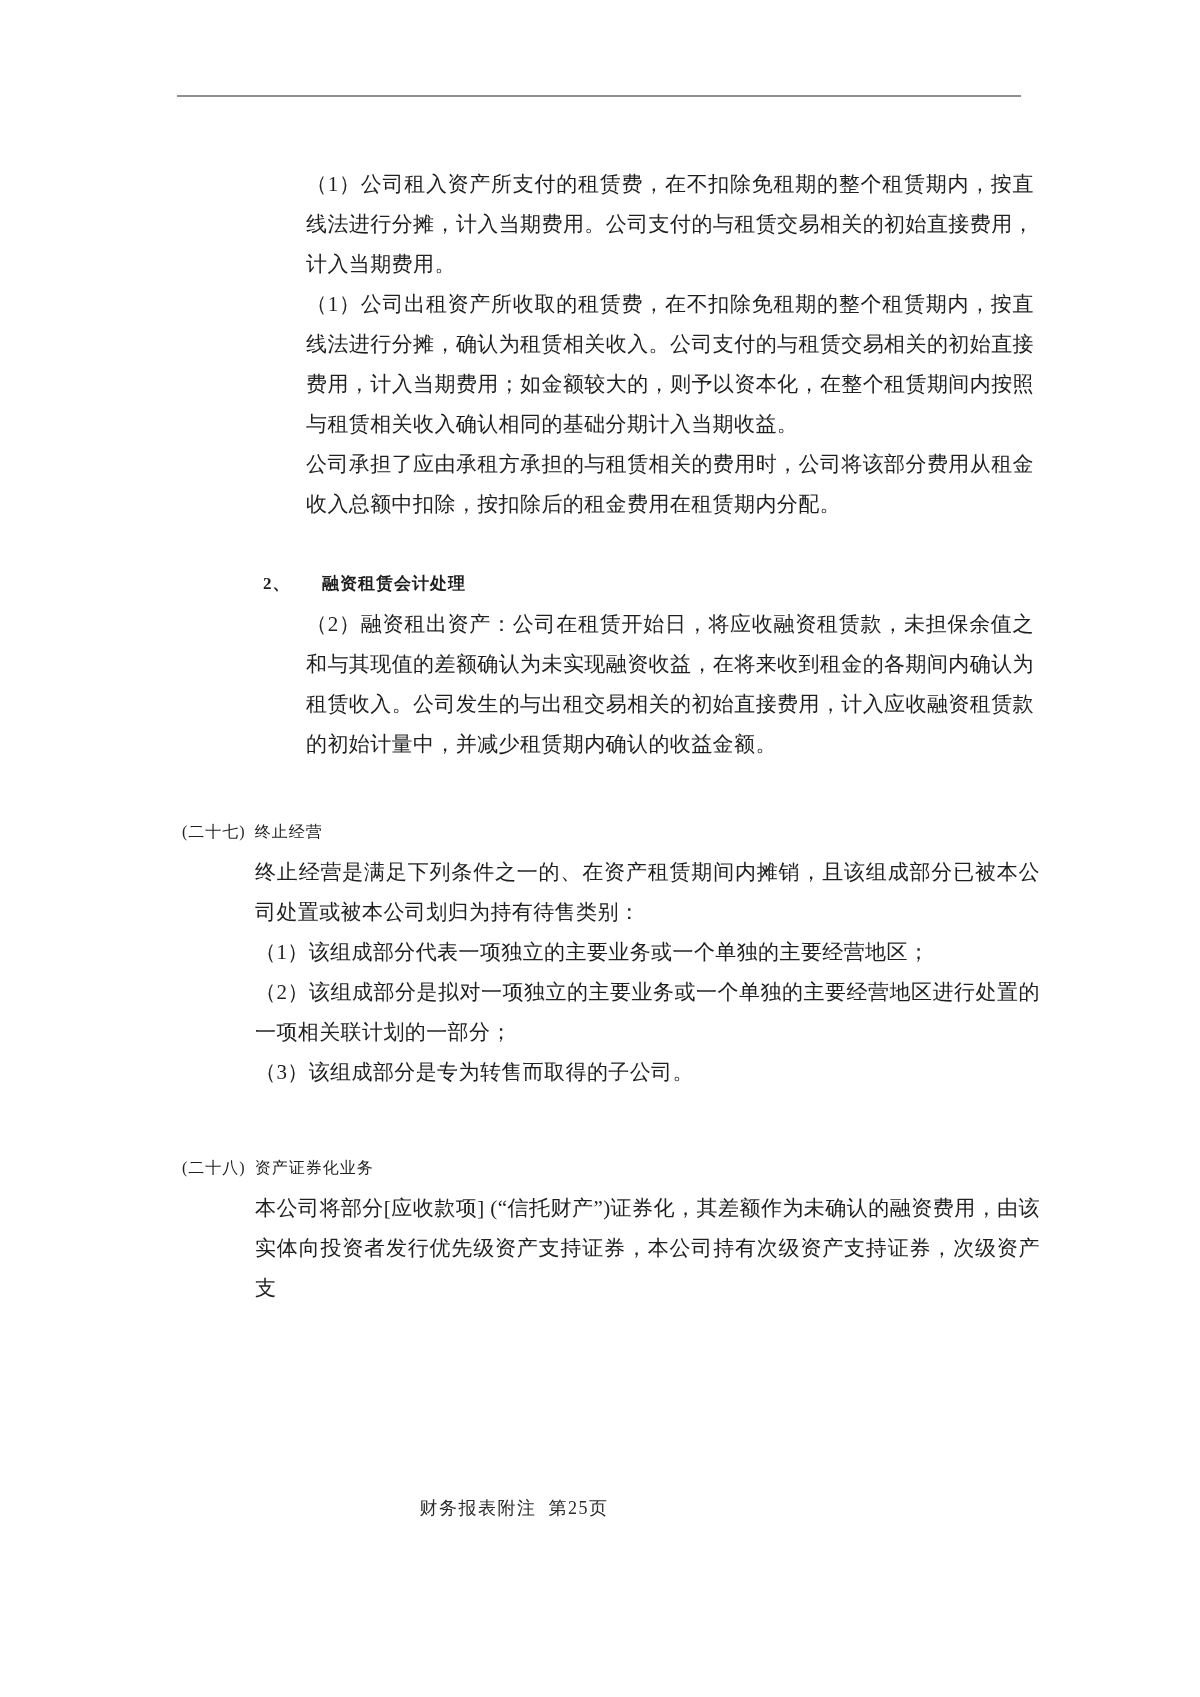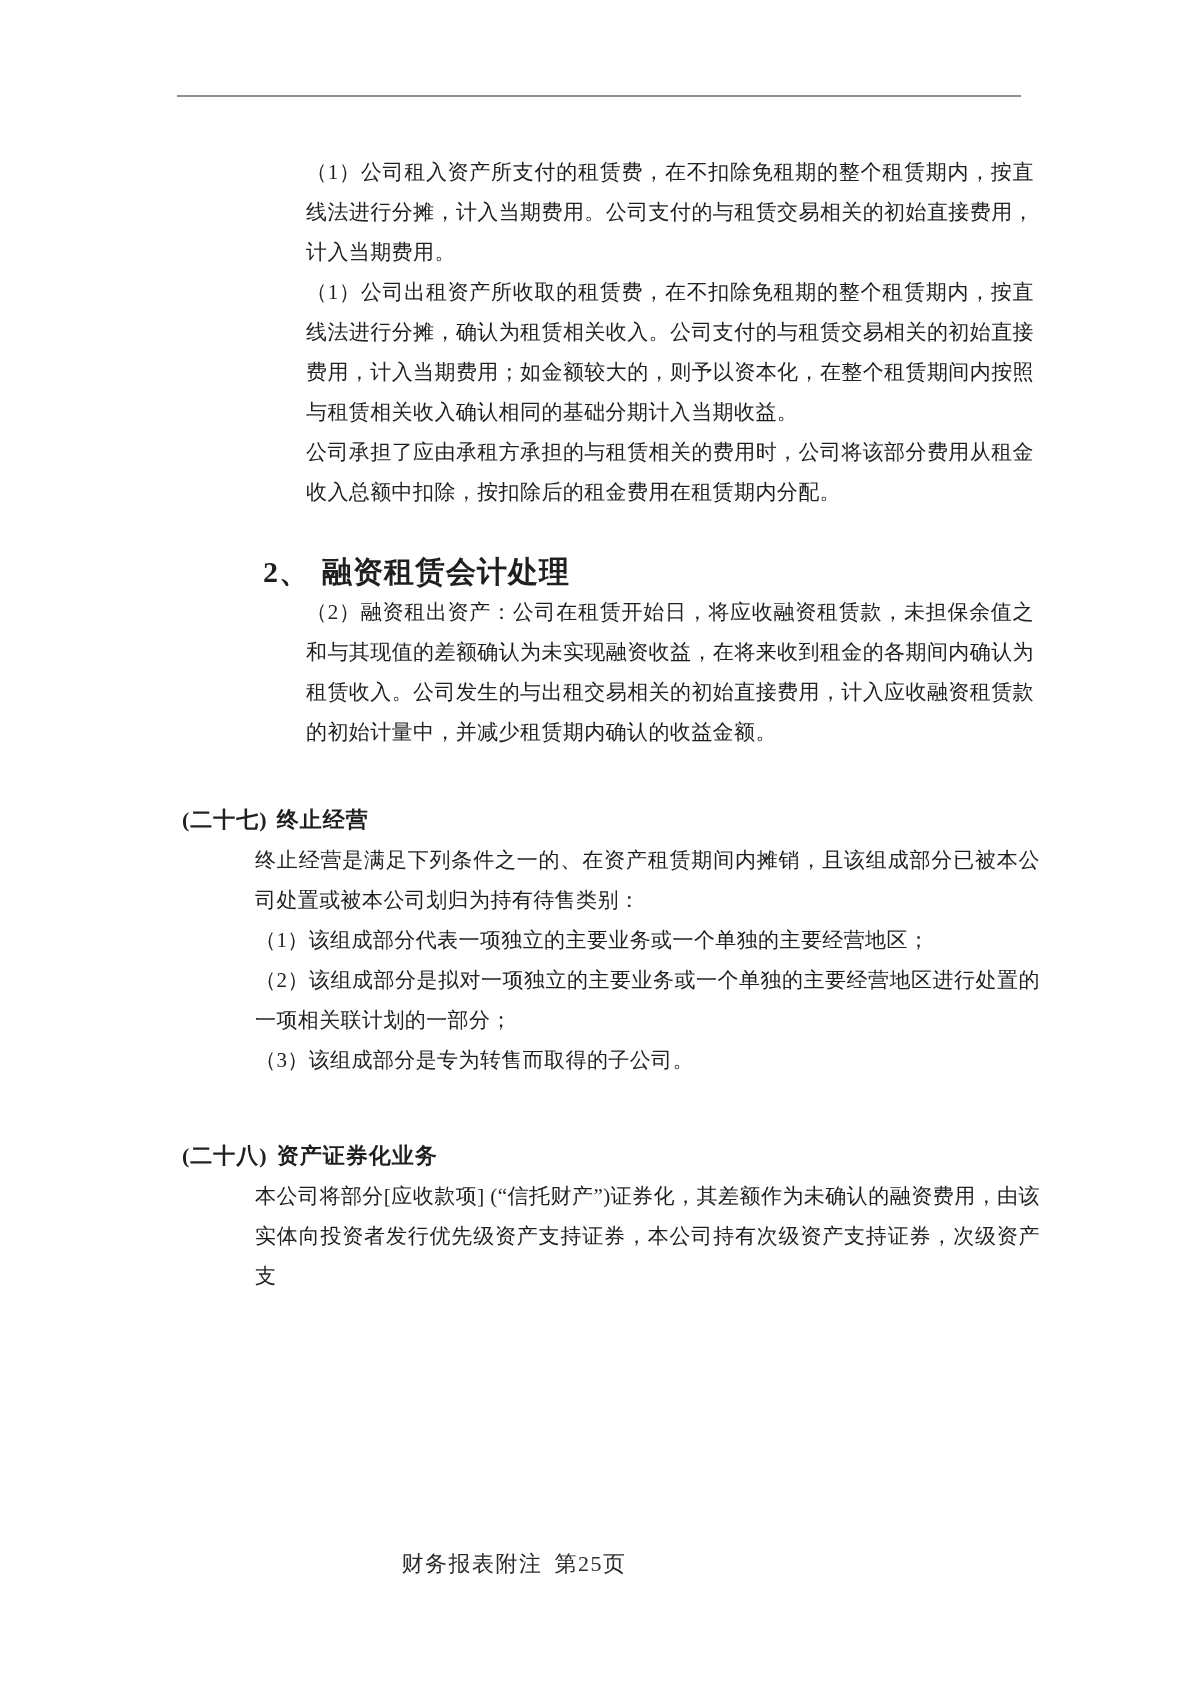--- a/index.html
+++ b/index.html
@@ -19,51 +19,51 @@
   .rule {
     position: absolute;
     left: 177px;
     top: 95px;
     width: 844px;
     height: 2px;
     background: #8f8f8f;
   }
   .flow {
     position: absolute;
-    top: 152px;
+    top: 164px;
     left: 0;
     width: 1200px;
   }
   p { line-height: 40px; text-align: justify; }
   .p-sub { margin: 0 166px 0 306px; }
   .p-sec { margin: 0 160px 0 255px; }
   .h-num {
     margin: 40px 160px 0 263px;
     font-weight: bold;
-    font-size: 30px;
+    font-size: 17px;
     line-height: 40px;
     letter-spacing: 1px;
   }
   .h-num .num { display: inline-block; width: 59px; }
   .h-sec {
     margin: 48px 160px 0 182px;
-    font-weight: bold;
-    font-size: 22px;
+    font-weight: normal;
+    font-size: 16px;
     line-height: 40px;
     letter-spacing: 1px;
   }
   .h-sec.h28 { margin-top: 56px; }
   .h-sec .sec-num { margin-right: 9px; }
   .footer {
     position: absolute;
-    top: 1552px;
+    top: 1496px;
     left: 0;
     width: 1028px;
     text-align: center;
-    font-size: 22px;
+    font-size: 18px;
     line-height: 24px;
     letter-spacing: 1.5px;
     color: #2a2a2a;
   }
   .footer .page-num { margin-left: 12px; }
 </style>
 </head>
 <body>
 
 <div class="page">

